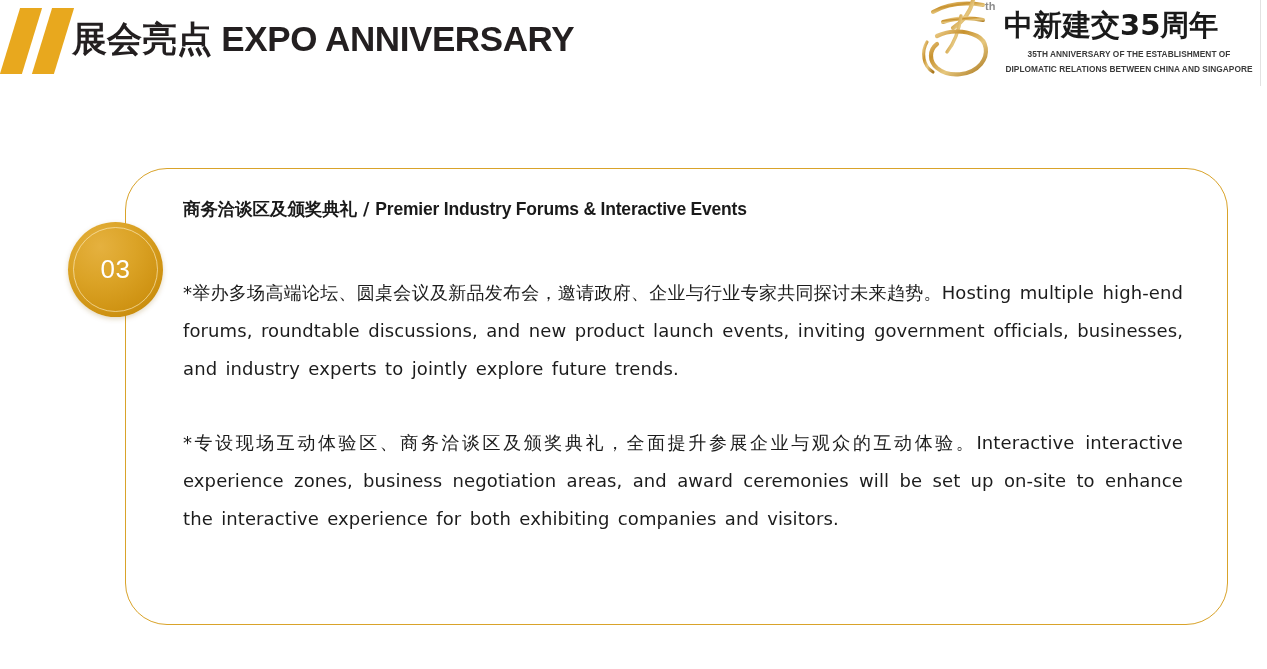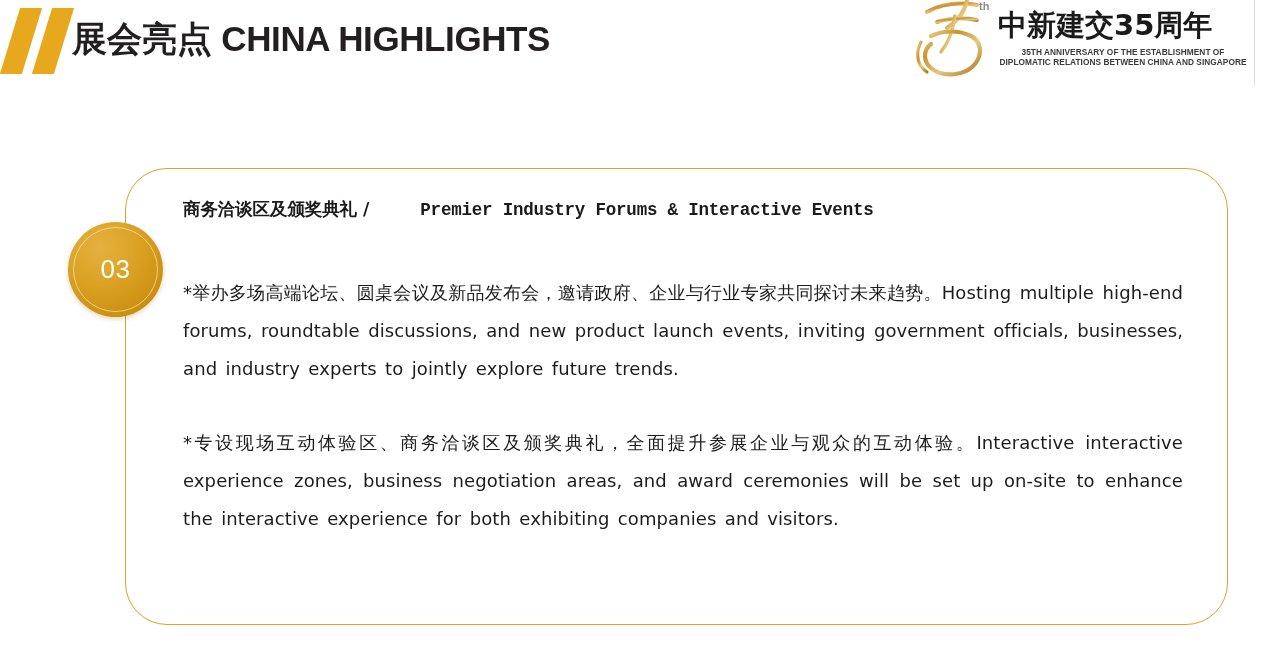--- a/index.html
+++ b/index.html
@@ -61,21 +61,21 @@
   }
   #header-title .en {
     font-family: "Liberation Sans", sans-serif;
     font-weight: 700;
     letter-spacing: -0.4px;
   }
 
   
   #anniversary-logo {
     position: absolute;
-    right: 12px;
+    right: 6px;
     top: 0px;
     width: 354px;
     height: 86px;
     border-right: 1px solid #e2e2e2;
     box-sizing: border-box;
   }
   #logo-emblem {
     position: absolute;
     left: 6px;
     top: -4px;
@@ -106,21 +106,21 @@
   }
   #logo-en {
     position: absolute;
     left: 97px;
     top: 47px;
     width: 250px;
     text-align: center;
     font-size: 8.3px;
     font-weight: 700;
     letter-spacing: 0.05px;
-    line-height: 10px;
+    line-height: 15px;
     color: #3a3a3a;
     font-family: "Liberation Sans", sans-serif;
   }
 
   
   #highlight-card {
     position: absolute;
     left: 125px;
     top: 168px;
     width: 1103px;
@@ -179,23 +179,22 @@
   #card-title {
     font-size: 17.5px;
     font-weight: 700;
     color: #1a1a1a;
     line-height: 26px;
     letter-spacing: -0.1px;
     white-space: nowrap;
     font-family: "DejaVu Sans", "Liberation Sans", sans-serif;
   }
   #card-title .title-en {
-    font-family: Liberation Mono, monospace;
+    font-family: Liberation Sans, sans-serif;
     letter-spacing: -0.2px;
-    margin-left: 45px;
   }
 
   .body-paragraph {
     font-size: 18px;
     line-height: 38px;
     color: #1c1c1c;
     text-align: justify;
     text-justify: inter-word;
     font-family: "DejaVu Sans", "Liberation Sans", sans-serif;
     word-spacing: 2.5px;
@@ -208,21 +207,21 @@
 </head>
 <body>
 
 <div id="page-header">
 
   <div id="header-slashes">
     <div class="slash one"></div>
     <div class="slash two"></div>
   </div>
 
-  <div id="header-title"><span class="cn">展会亮点</span><span class="en">&nbsp;</span><span class="en">CHINA HIGHLIGHTS</span></div>
+  <div id="header-title"><span class="cn">展会亮点</span><span class="en">&nbsp;</span><span class="en">EXPO ANNIVERSARY</span></div>
 
   <div id="anniversary-logo">
     <div id="logo-emblem">
       <svg width="92" height="86" viewBox="0 0 92 86" xmlns="http://www.w3.org/2000/svg">
         <defs>
           <linearGradient id="goldgrad" x1="0%" y1="0%" x2="100%" y2="100%">
             <stop offset="0%" stop-color="#f2d79a"></stop>
             <stop offset="30%" stop-color="#c8922f"></stop>
             <stop offset="60%" stop-color="#e6c77e"></stop>
             <stop offset="100%" stop-color="#a9761c"></stop>

